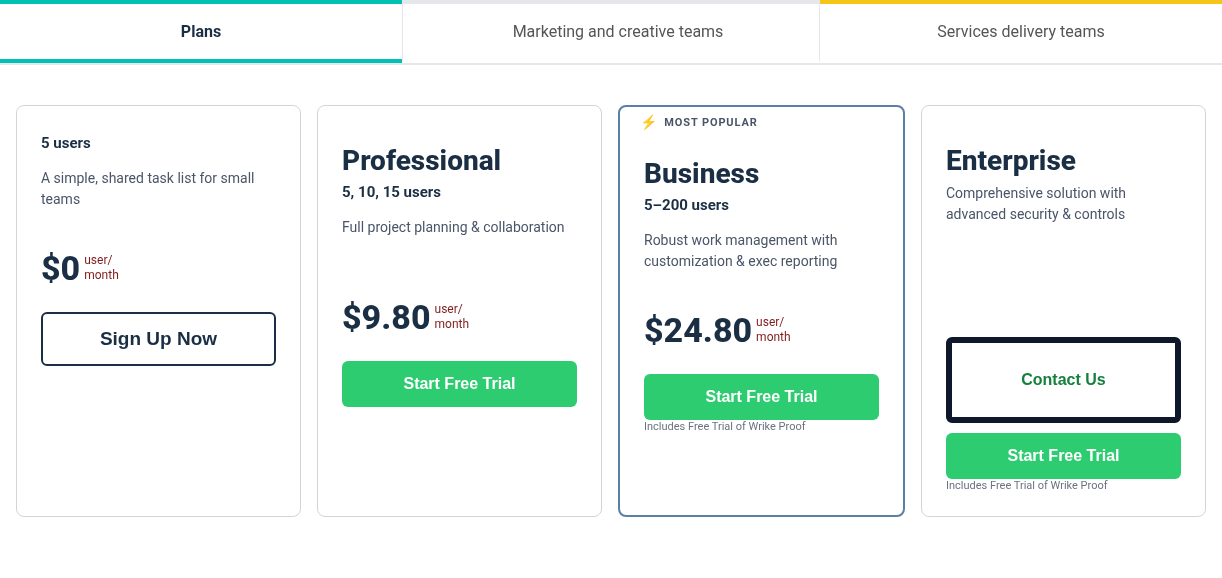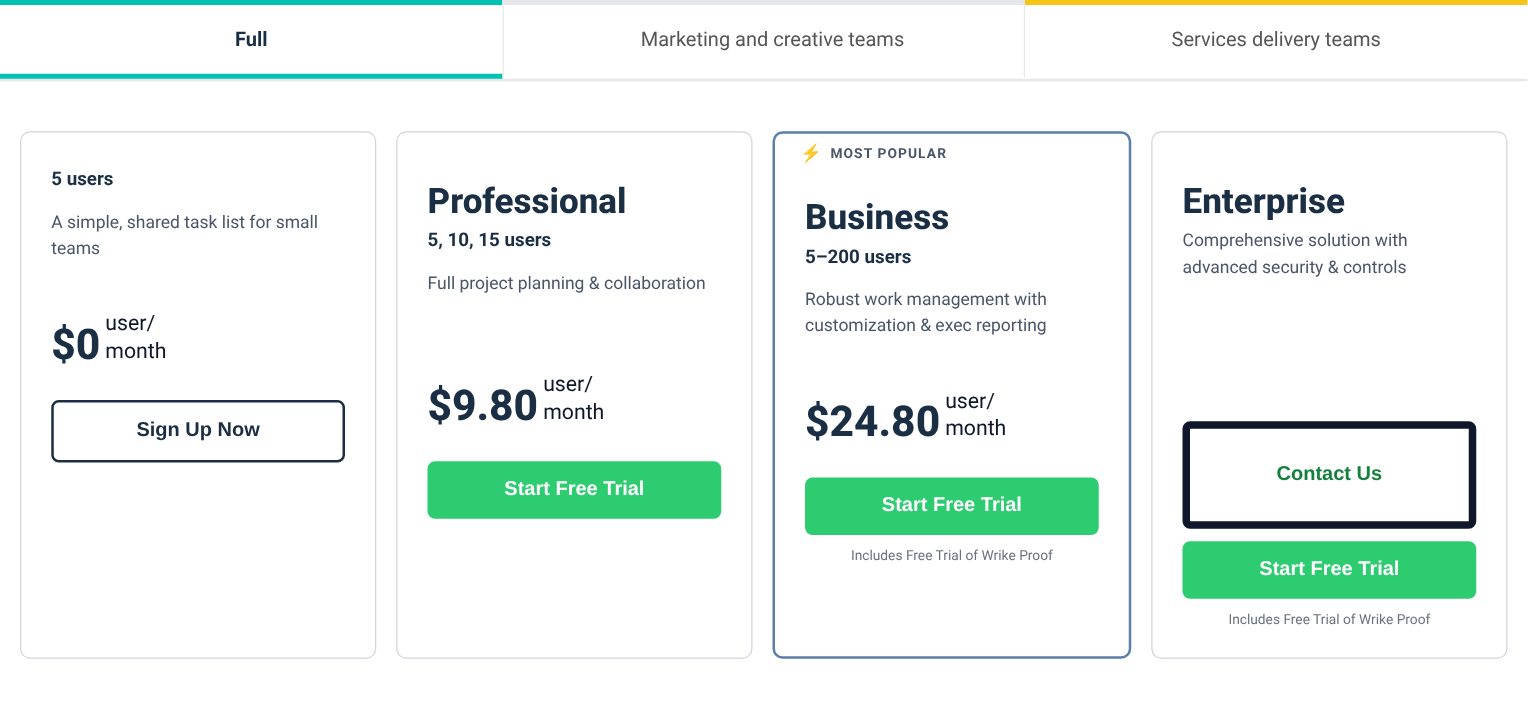--- a/index.html
+++ b/index.html
@@ -123,36 +123,36 @@
       align-items: flex-end;
       gap: 4px;
       margin-bottom: 24px;
     }
     .price-amount {
       font-size: 34px;
       font-weight: 800;
       color: #1a2e44;
     }
     .price-label {
-      font-size: 17px;
-      color: #0f172a;
+      font-size: 12px;
+      color: #7f1d1d;
       line-height: 1.3;
       padding-bottom: 4px;
     }
 
     
     .btn-signup {
       display: block;
       width: 100%;
       padding: 14px;
       border: 2px solid #1a2e44;
       border-radius: 6px;
       background: #fff;
       color: #1a2e44;
-      font-size: 16px;
+      font-size: 19px;
       font-weight: 700;
       text-align: center;
       cursor: pointer;
       margin-bottom: 0;
     }
     .btn-contact {
       display: block;
       width: 100%;
       padding: 28px;
       border: 6px solid #0f172a;
@@ -175,30 +175,29 @@
       color: #fff;
       font-size: 16px;
       font-weight: 700;
       text-align: center;
       cursor: pointer;
     }
 
     .includes-note {
       font-size: 11px;
       color: #6b7280;
-      text-align: center;
-      margin-top: 10px;
+      text-align: left;
     }
   </style>
 </head>
 <body>
 
 <div class="tabs-bar">
   <div class="tab active">
-    <span>Full</span>
+    <span>Plans</span>
   </div>
   <div class="tab">
     <span>Marketing and creative teams</span>
   </div>
   <div class="tab">
     <span>Services delivery teams</span>
   </div>
 </div>
 
 <div class="plans-container">

